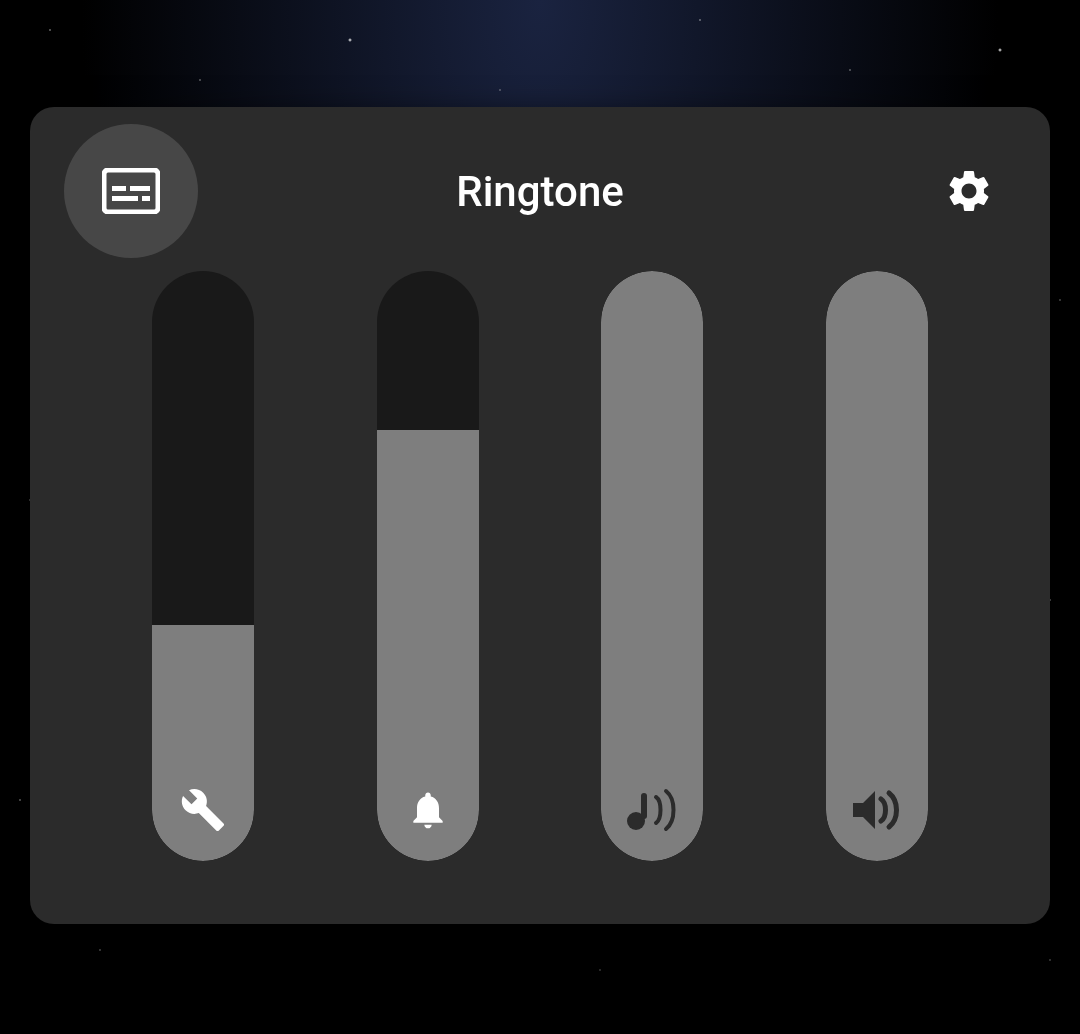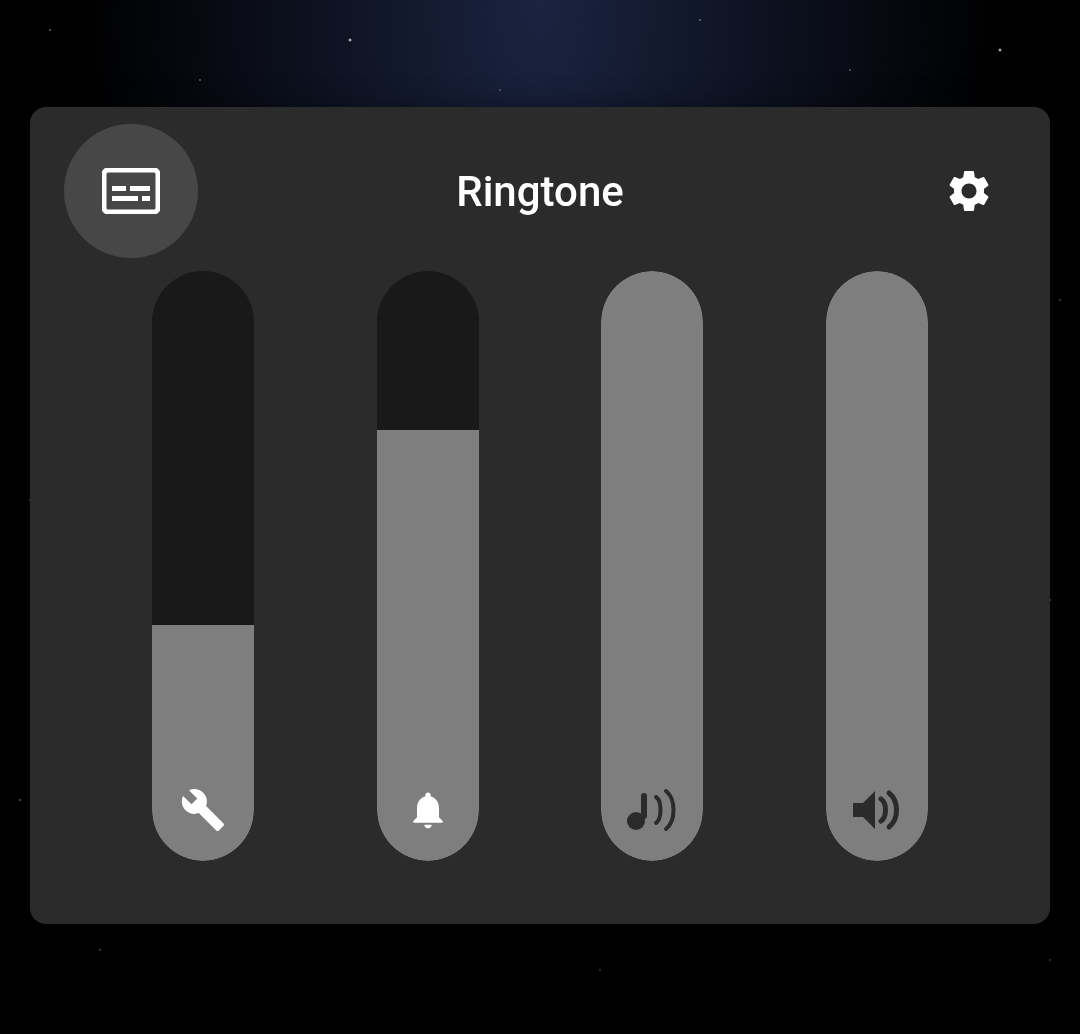--- a/index.html
+++ b/index.html
@@ -68,21 +68,21 @@
     );
   }
 
   .panel {
     position: absolute;
     left: 30px;
     top: 107px;
     width: 1020px;
     height: 817px;
     background: #2b2b2b;
-    border-radius: 16px;
+    border-radius: 24px;
     box-shadow: 0 4px 30px rgba(0,0,0,0.5);
   }
 
   .header {
     position: relative;
     height: 170px;
   }
 
   .caption-btn {
     position: absolute;

